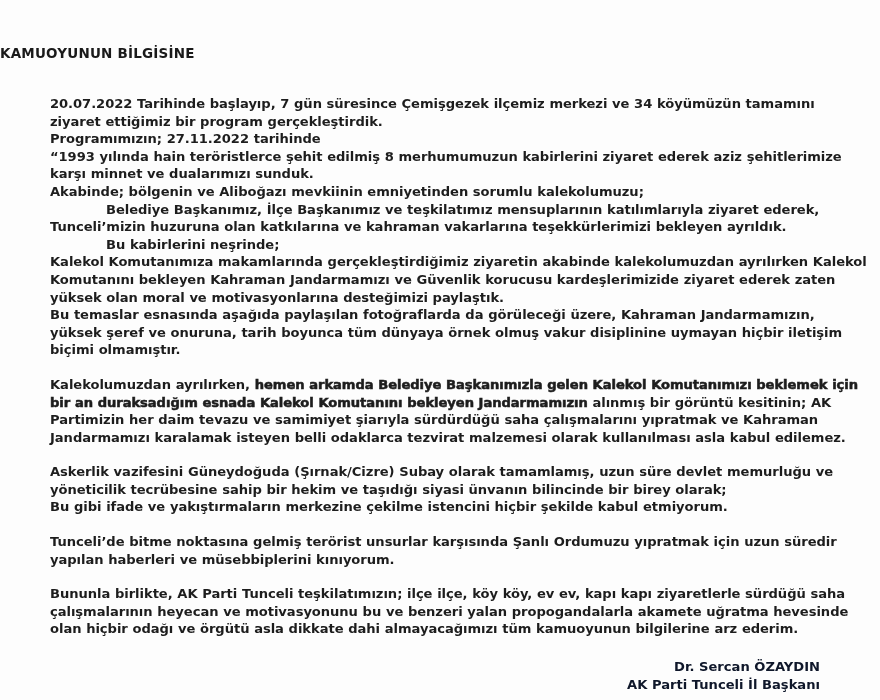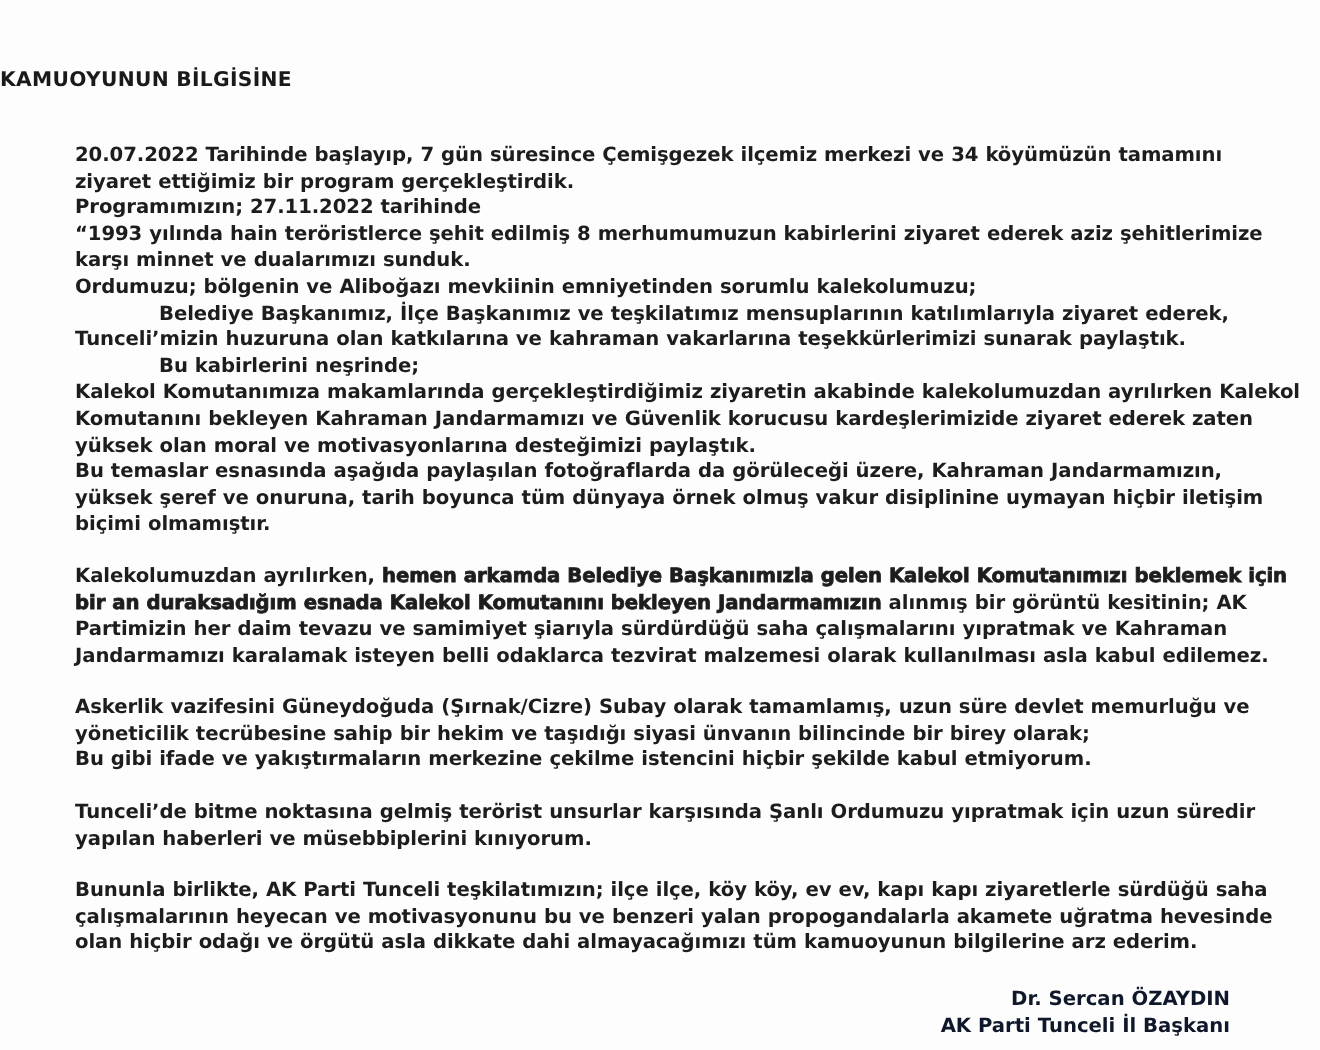--- a/index.html
+++ b/index.html
@@ -84,23 +84,23 @@
   <div class="doc-title">KAMUOYUNUN BİLGİSİNE</div>
 
   <div class="body-block">
 
     <p class="para gap"><span>20.07.2022 Tarihinde başlayıp, 7 gün süresince Çemişgezek ilçemiz merkezi ve 34 köyümüzün tamamını ziyaret ettiğimiz bir program gerçekleştirdik.</span></p>
 
     <p class="para"><span>Programımızın; 27.11.2022 tarihinde</span></p>
 
     <p class="para"><span>“1993 yılında hain teröristlerce şehit edilmiş 8 merhumumuzun kabirlerini ziyaret ederek aziz şehitlerimize karşı minnet ve dualarımızı sunduk.</span></p>
 
-    <p class="para"><span>Ordumuzu; bölgenin ve Aliboğazı mevkiinin emniyetinden sorumlu kalekolumuzu;</span></p>
+    <p class="para"><span>Akabinde; bölgenin ve Aliboğazı mevkiinin emniyetinden sorumlu kalekolumuzu;</span></p>
 
-    <p class="para"><span class="indent"></span><span>Belediye Başkanımız, İlçe Başkanımız ve teşkilatımız mensuplarının katılımlarıyla ziyaret ederek, Tunceli’mizin huzuruna olan katkılarına ve kahraman vakarlarına teşekkürlerimizi sunarak paylaştık.</span></p>
+    <p class="para"><span class="indent"></span><span>Belediye Başkanımız, İlçe Başkanımız ve teşkilatımız mensuplarının katılımlarıyla ziyaret ederek, Tunceli’mizin huzuruna olan katkılarına ve kahraman vakarlarına teşekkürlerimizi bekleyen ayrıldık.</span></p>
 
     <p class="para"><span class="indent"></span><span>Bu kabirlerini neşrinde;</span></p>
 
     <p class="para"><span>Kalekol Komutanımıza makamlarında gerçekleştirdiğimiz ziyaretin akabinde kalekolumuzdan ayrılırken Kalekol Komutanını bekleyen Kahraman Jandarmamızı ve Güvenlik korucusu kardeşlerimizide ziyaret ederek zaten yüksek olan moral ve motivasyonlarına desteğimizi paylaştık.</span></p>
 
     <p class="para"><span>Bu temaslar esnasında aşağıda paylaşılan fotoğraflarda da görüleceği üzere, Kahraman Jandarmamızın, yüksek şeref ve onuruna, tarih boyunca tüm dünyaya örnek olmuş vakur disiplinine uymayan hiçbir iletişim biçimi olmamıştır.</span></p>
 
     <p class="para gap"><span class="lighter">Kalekolumuzdan ayrılırken, </span><span class="strong">hemen arkamda Belediye Başkanımızla gelen Kalekol Komutanımızı beklemek için bir an duraksadığım esnada Kalekol Komutanını bekleyen Jandarmamızın</span><span class="lighter"> alınmış bir görüntü kesitinin; AK Partimizin her daim tevazu ve samimiyet şiarıyla sürdürdüğü saha çalışmalarını yıpratmak ve Kahraman Jandarmamızı karalamak isteyen belli odaklarca tezvirat malzemesi olarak kullanılması asla kabul edilemez.</span></p>
 
     <p class="para gap"><span>Askerlik vazifesini Güneydoğuda (Şırnak/Cizre) Subay olarak tamamlamış, uzun süre devlet memurluğu ve yöneticilik tecrübesine sahip bir hekim ve taşıdığı siyasi ünvanın bilincinde bir birey olarak;</span></p>

